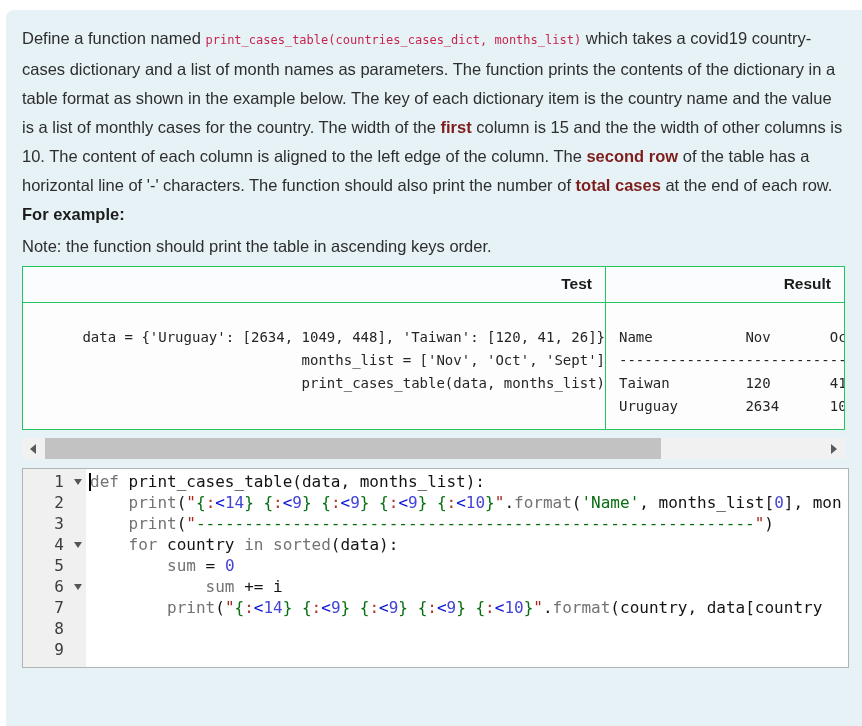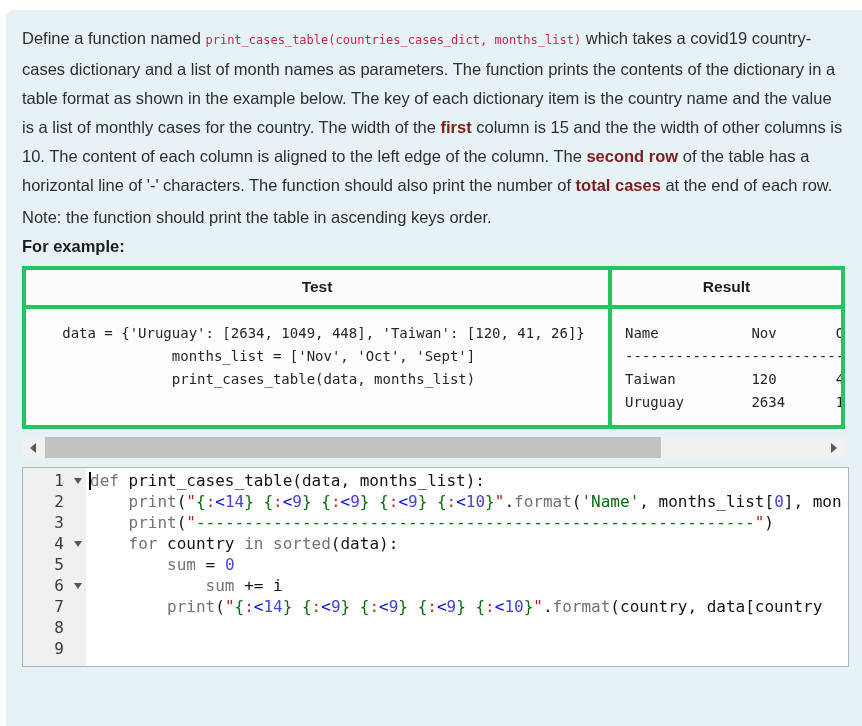--- a/index.html
+++ b/index.html
@@ -22,27 +22,27 @@
     font-size:12px;color:#c7254e;
   }
   .note{margin-top:3px;}
   .exlabel{margin-top:0;font-weight:bold;color:#1d1d1d;}
   
   table.extable{
     margin-top:5px;border-collapse:collapse;table-layout:fixed;width:823px;
     background:#fdfdfe;
   }
   .extable th,.extable td{
-    border:4px solid #22c55e;vertical-align:top;text-align:center;
+    border:1px solid #22c55e;vertical-align:top;text-align:right;
   }
   .extable th{
     background:#fafcfd;font-size:15.5px;font-weight:bold;color:#1b1b1b;
     padding:8px 13px;height:19px;
   }
-  .extable td{padding:13px 0 11px 13px;overflow:hidden;}
+  .extable td{padding:23px 0 11px 13px;overflow:hidden;}
   .extable .c1{width:556px;}
   .extable pre{
     margin:0;font-family:"DejaVu Sans Mono","Liberation Mono",monospace;
     font-size:14px;line-height:23px;color:#252525;white-space:pre;overflow:hidden;
   }
   
   .hscroll{
     position:relative;margin-top:8px;width:823px;height:21px;background:#f1f1f1;
   }
   .sb-btn{position:absolute;top:0;width:22px;height:21px;background:#f1f1f1;}
@@ -84,23 +84,23 @@
   .tok-t{color:#141414;}
   .cursor{position:absolute;left:3px;top:4px;width:2px;height:18px;background:#000;}
 </style>
 </head>
 <body>
 
 <div class="qbox">
 
   <p class="desc"><span>Define a function named </span><code>print_cases_table(countries_cases_dict, months_list)</code><span> which takes a covid19 country-cases dictionary and a list of month names as parameters. The function prints the contents of the dictionary in a table format as shown in the example below. The key of each dictionary item is the country name and the value is a list of monthly cases for the country. The width of the </span><span class="b">first</span><span> column is 15 and the the width of other columns is 10. The content of each column is aligned to the left edge of the column. The </span><span class="b">second row</span><span> of the table has a horizontal line of '-' characters. The function should also print the number of </span><span class="b">total cases</span><span> at the end of each row.</span></p>
 
+  <p class="desc exlabel">For example:</p>
+
   <p class="desc note">Note: the function should print the table in ascending keys order.</p>
-
-  <p class="desc exlabel">For example:</p>
 
   <table class="extable">
     <tbody>
         <tr>
       <th class="c1">Test</th>
       <th>Result</th>
     </tr>
     <tr>
       <td class="c1">
             <pre>data = {'Uruguay': [2634, 1049, 448], 'Taiwan': [120, 41, 26]}

